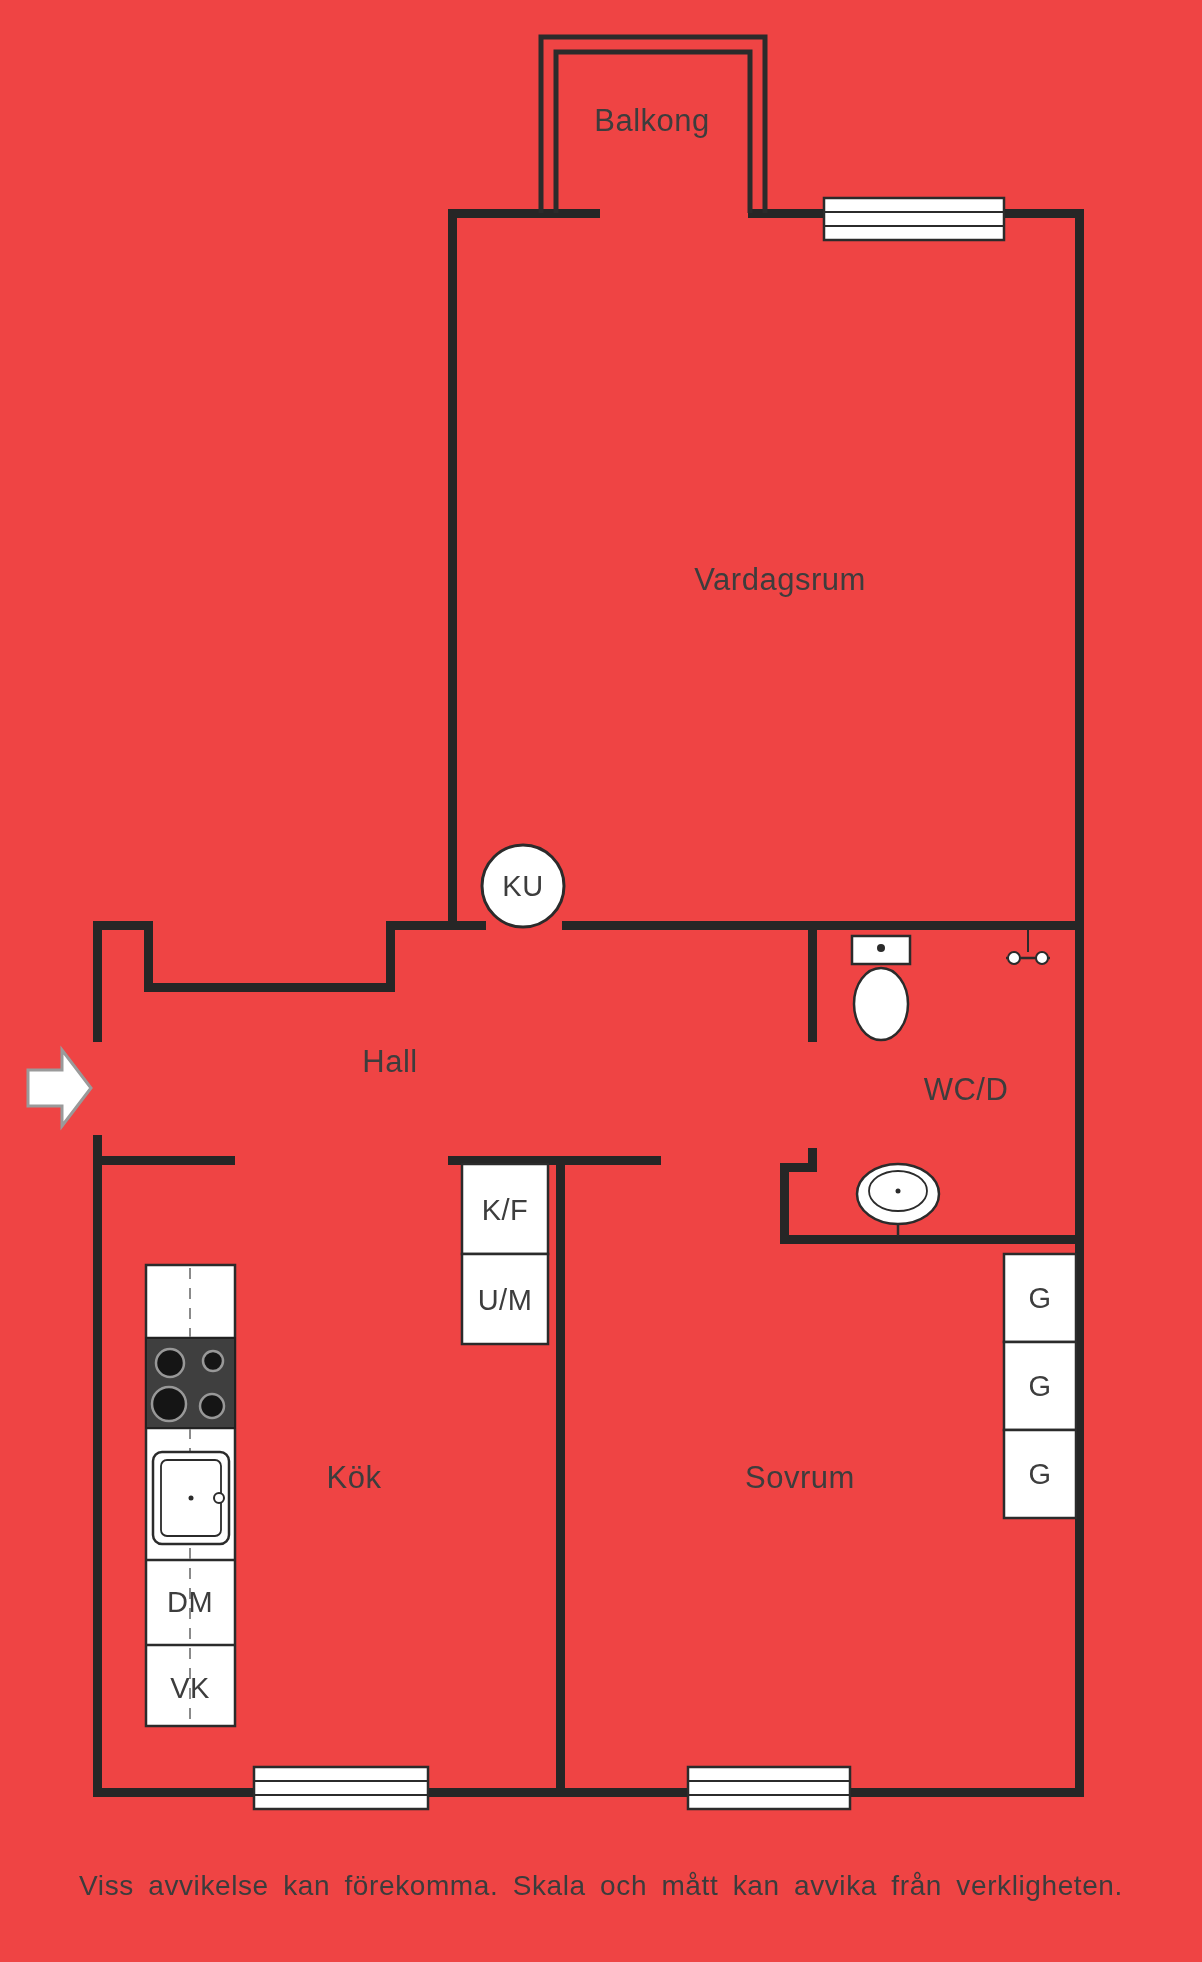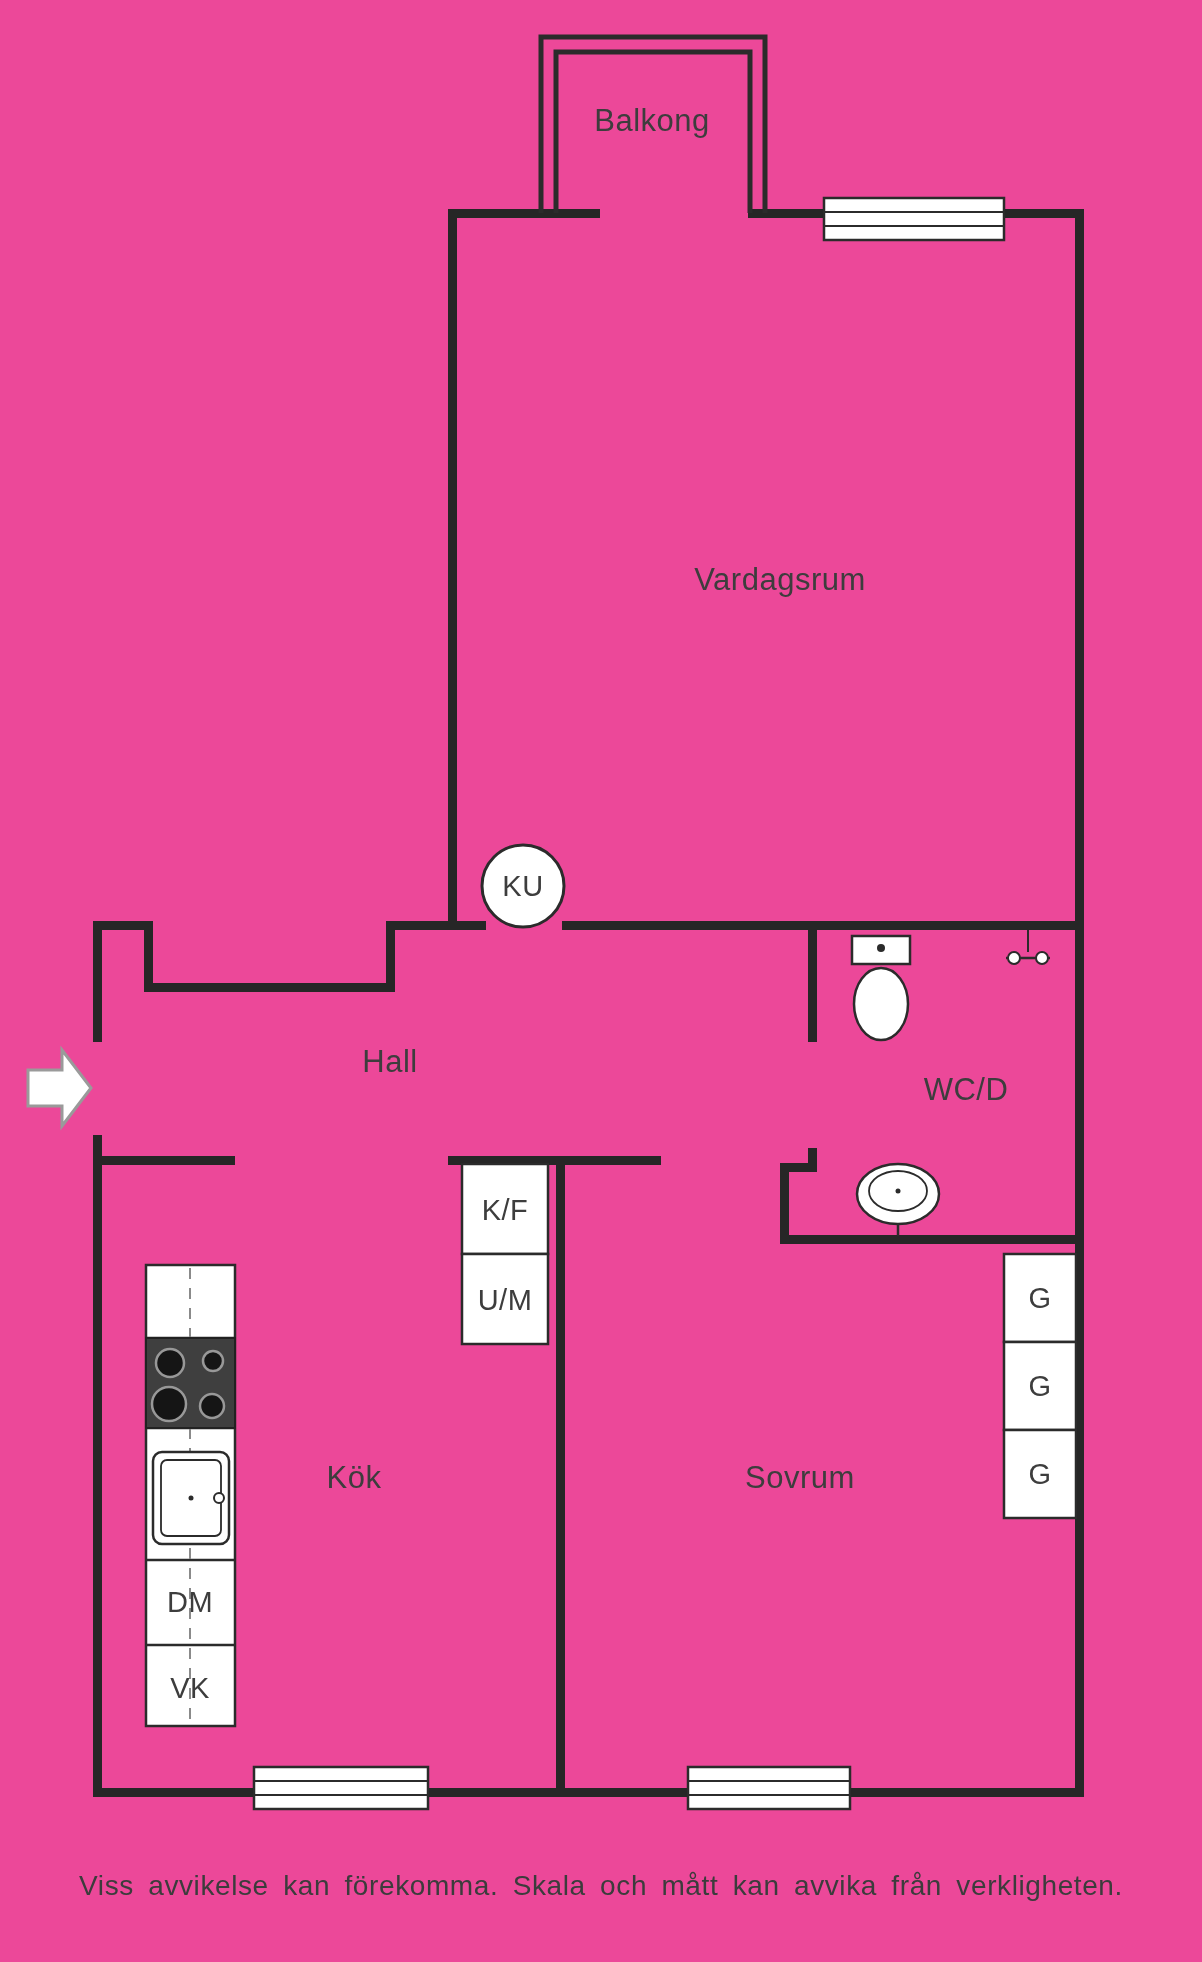--- a/index.html
+++ b/index.html
@@ -1,20 +1,20 @@
 <!DOCTYPE html>
 <html><head>
 <meta charset="utf-8">
 <style>
   html, body { margin: 0; padding: 0; background: #ffffff; }
   .page {
     position: relative;
     width: 1202px;
     height: 1962px;
-    background: #ec4899;
+    background: #ef4444;
     overflow: hidden;
   }
   svg { display: block; }
   .label {
     font-family: "Liberation Sans", sans-serif;
     font-size: 31px;
     letter-spacing: 0.5px;
     text-anchor: middle;
   }
   .label-sm { font-size: 29px; }

